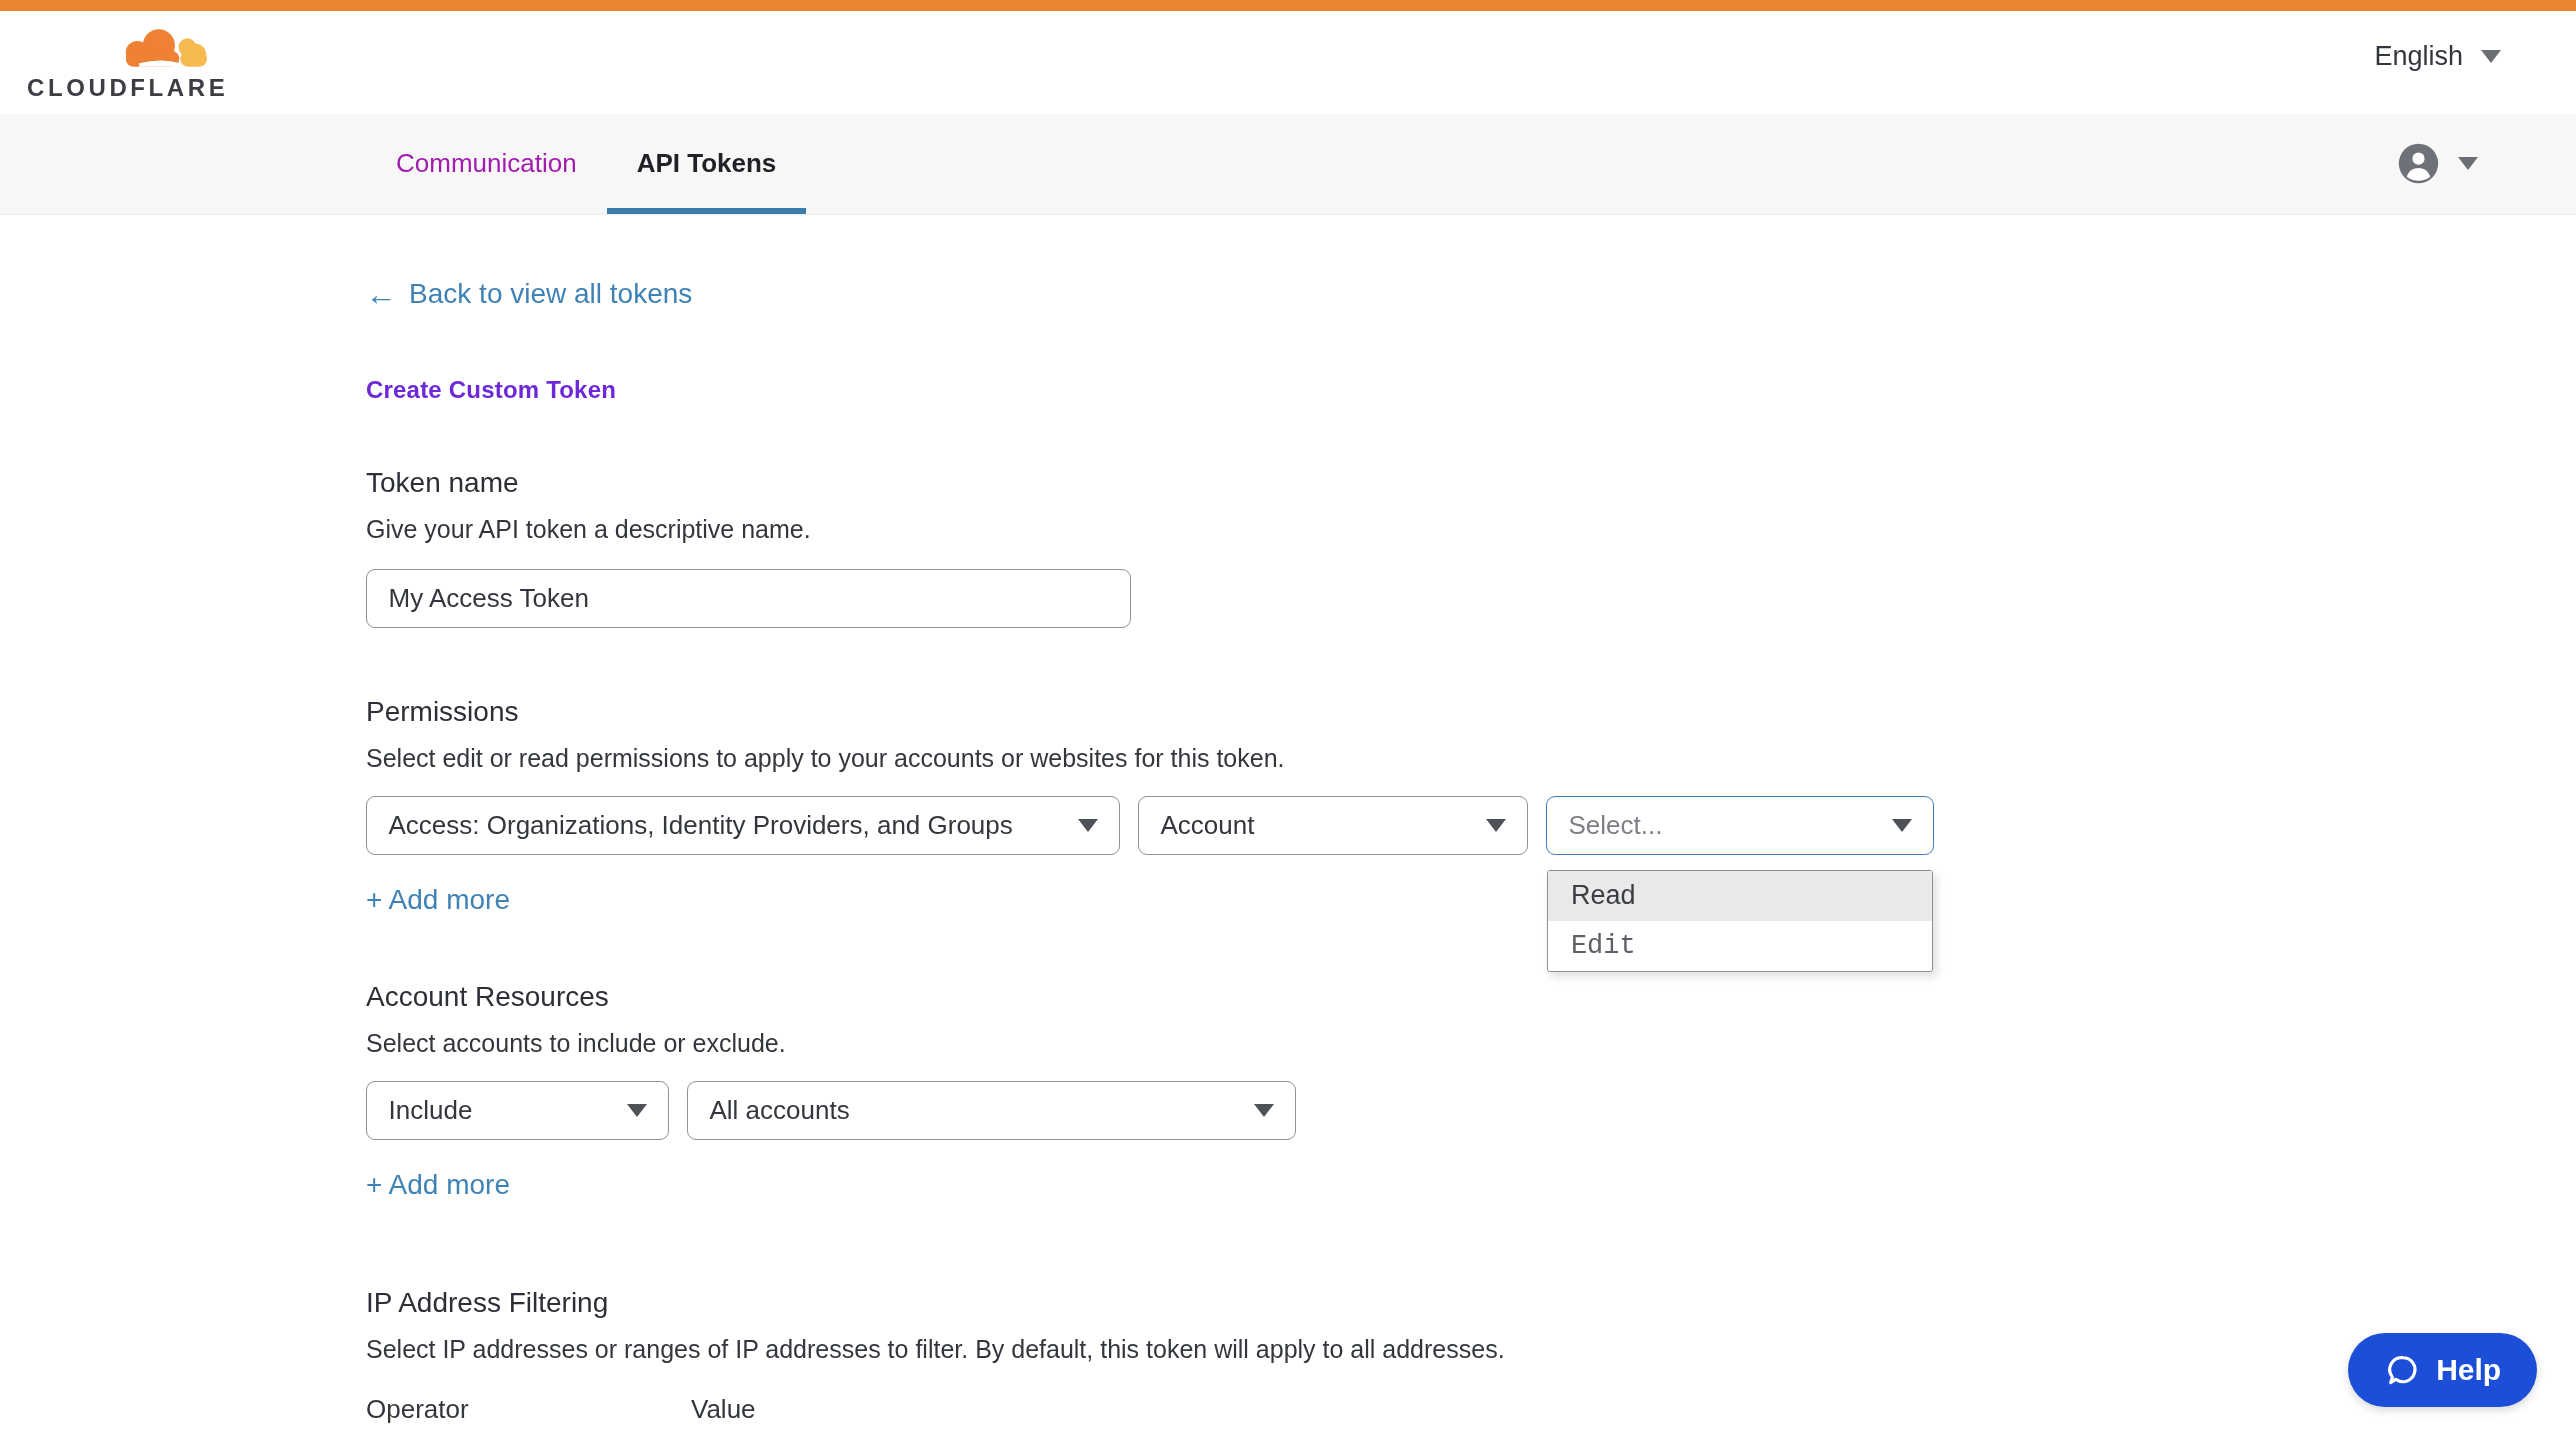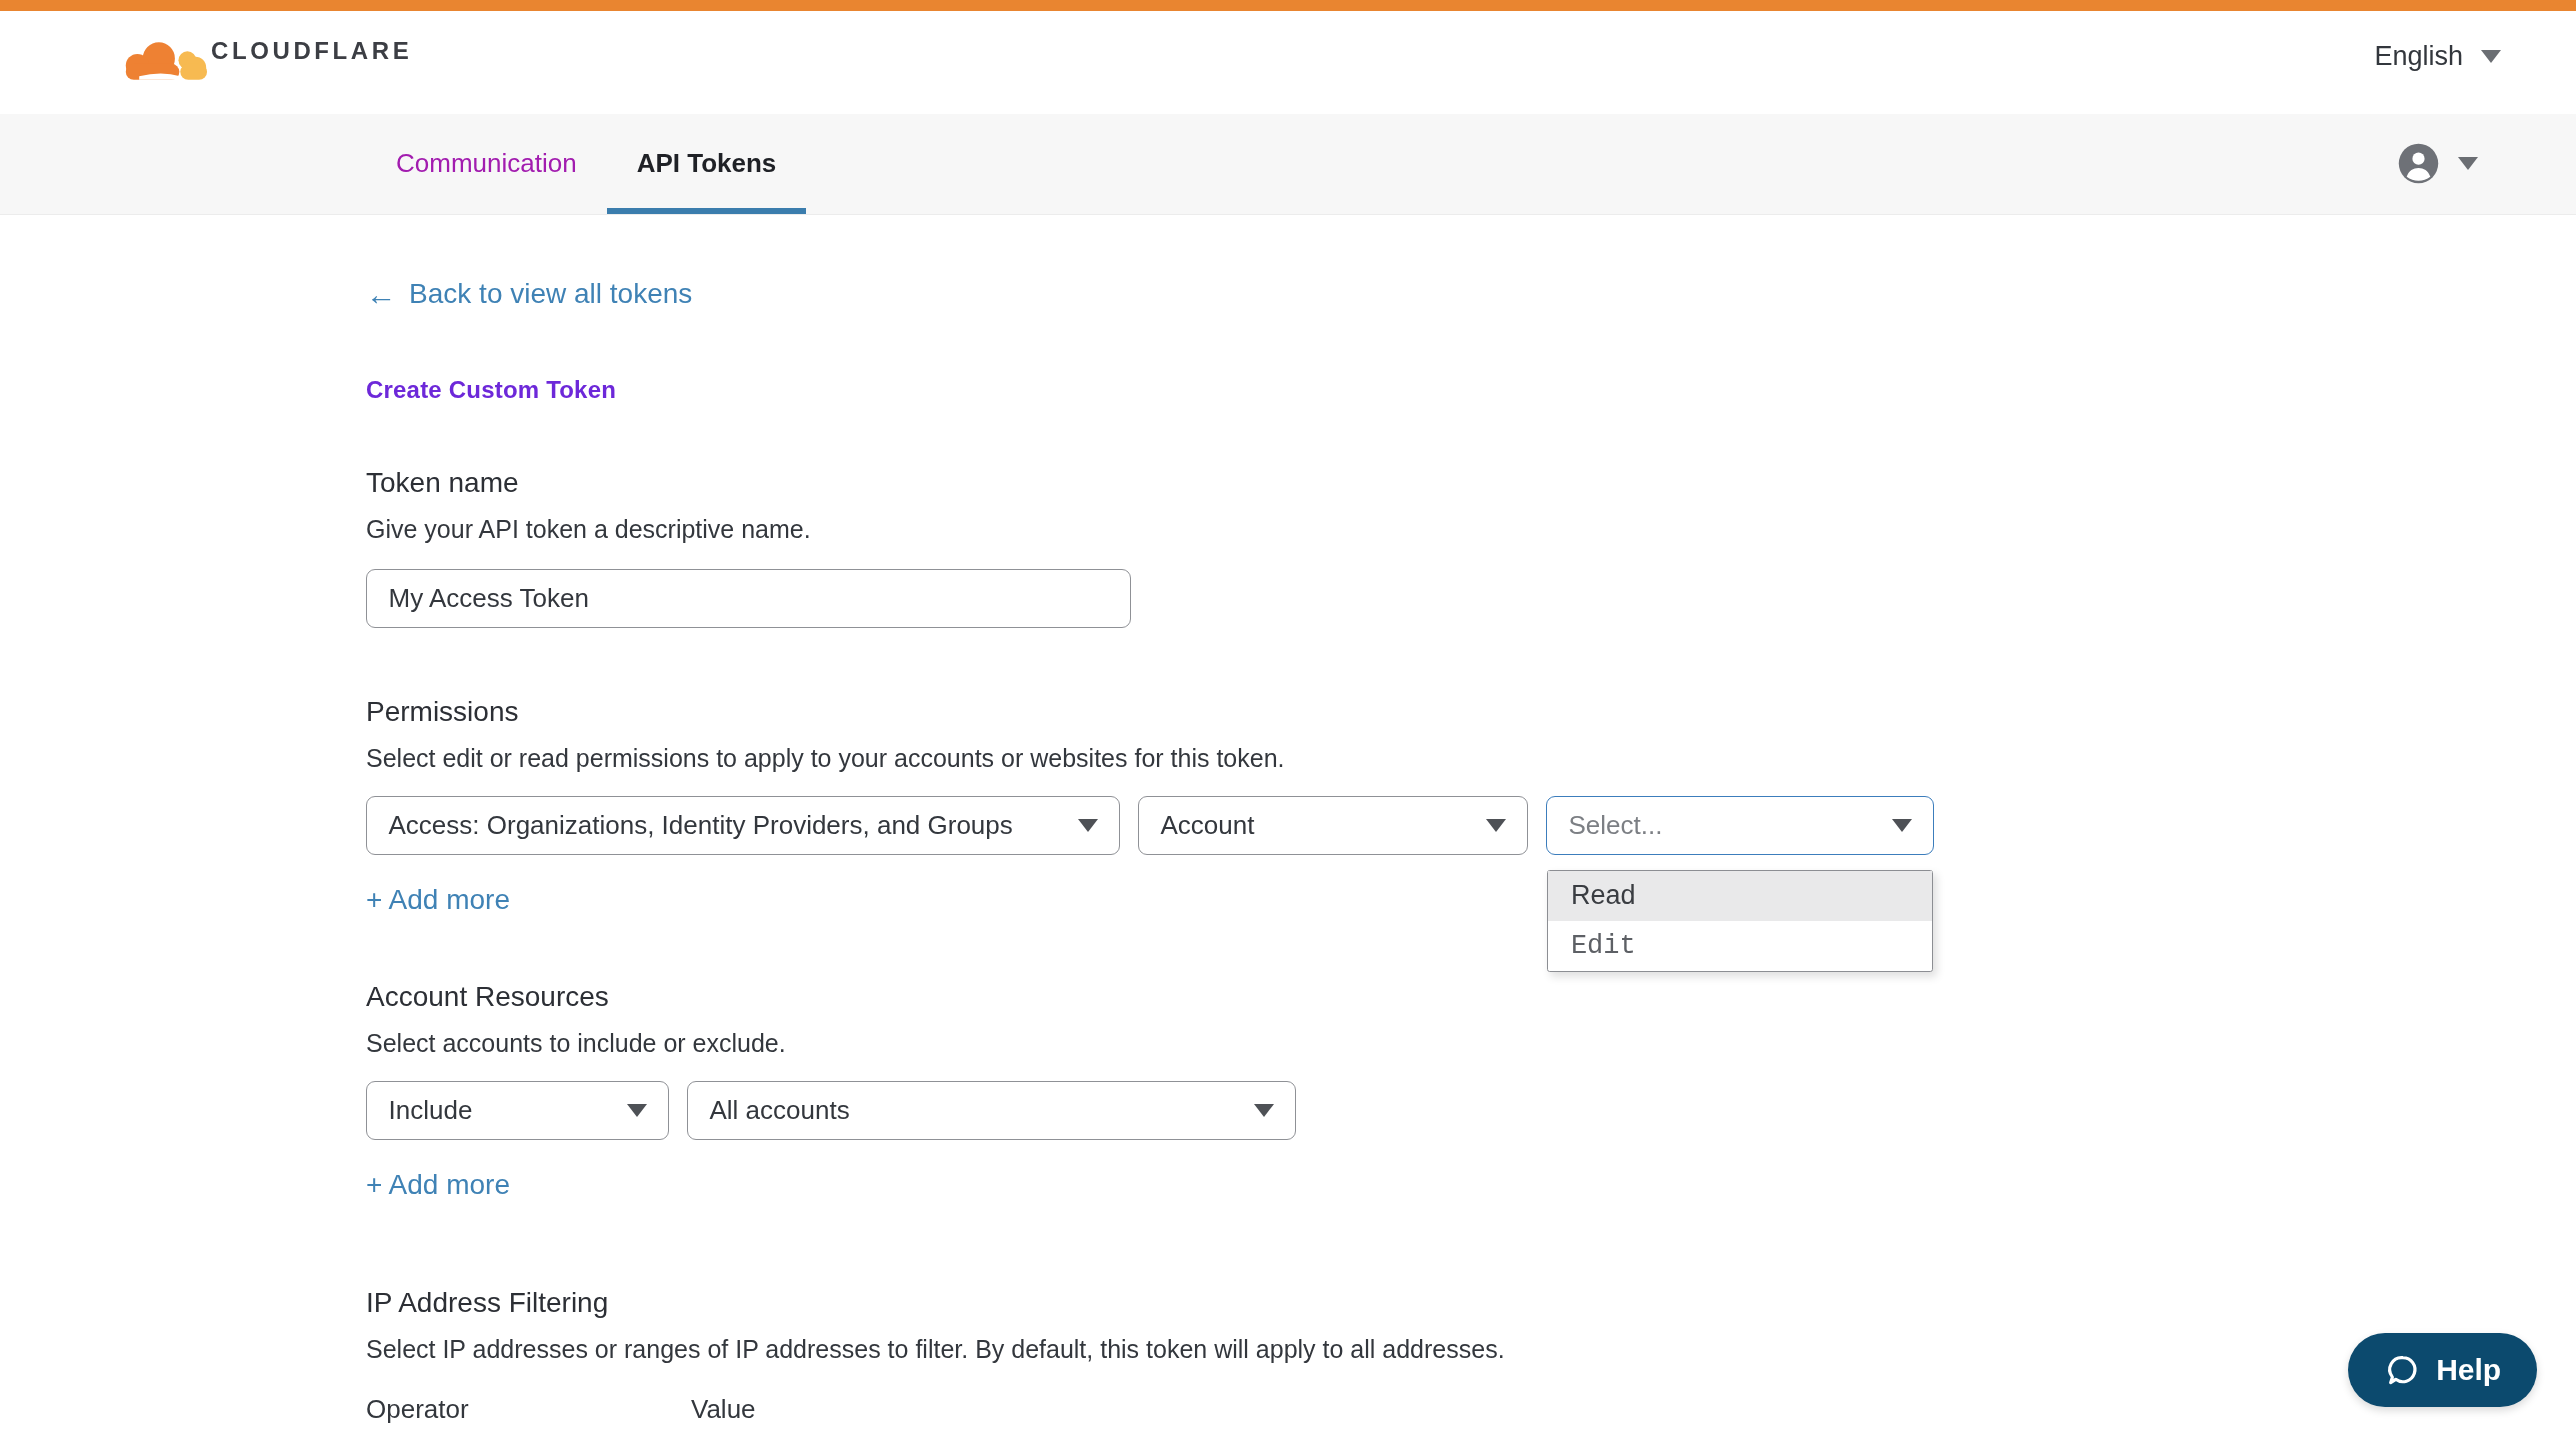--- a/index.html
+++ b/index.html
@@ -17,21 +17,21 @@
 
   
   .header {
     height: 103px;
     background: #ffffff;
     display: flex;
     align-items: center;
     justify-content: space-between;
     padding: 0 72px 0 27px;
   }
-  .logo { display: flex; flex-direction: row; align-items: flex-start; cursor: pointer; }
+  .logo { display: flex; flex-direction: column; align-items: flex-start; cursor: pointer; }
   .logo svg { display: block; margin-left: 85px; }
   .logo-text {
     font-size: 24px;
     font-weight: 700;
     letter-spacing: 3.6px;
     color: #3c3e44;
     margin-top: 1.8px;
     line-height: 1;
   }
   .header-nav { display: flex; align-items: center; gap: 70px; flex-direction: column; }
@@ -169,21 +169,21 @@
   .field-labels { display: flex; margin-top: 30.5px; font-size: 26px; color: #33373d; }
   .label-operator { width: 325px; }
 
   
   .help-btn {
     position: fixed;
     right: 39px; bottom: 23px;
     width: 189px; height: 74px;
     border: none;
     border-radius: 37px;
-    background: #0c4a6e;
+    background: #1d4ed8;
     color: #ffffff;
     font-family: "Liberation Sans", sans-serif;
     font-size: 30px;
     font-weight: 700;
     display: flex; align-items: center; justify-content: center; gap: 14.4px;
     cursor: pointer;
     box-shadow: 0 3.6px 9px rgba(0,0,0,0.15);
   }
 </style>
 </head>

